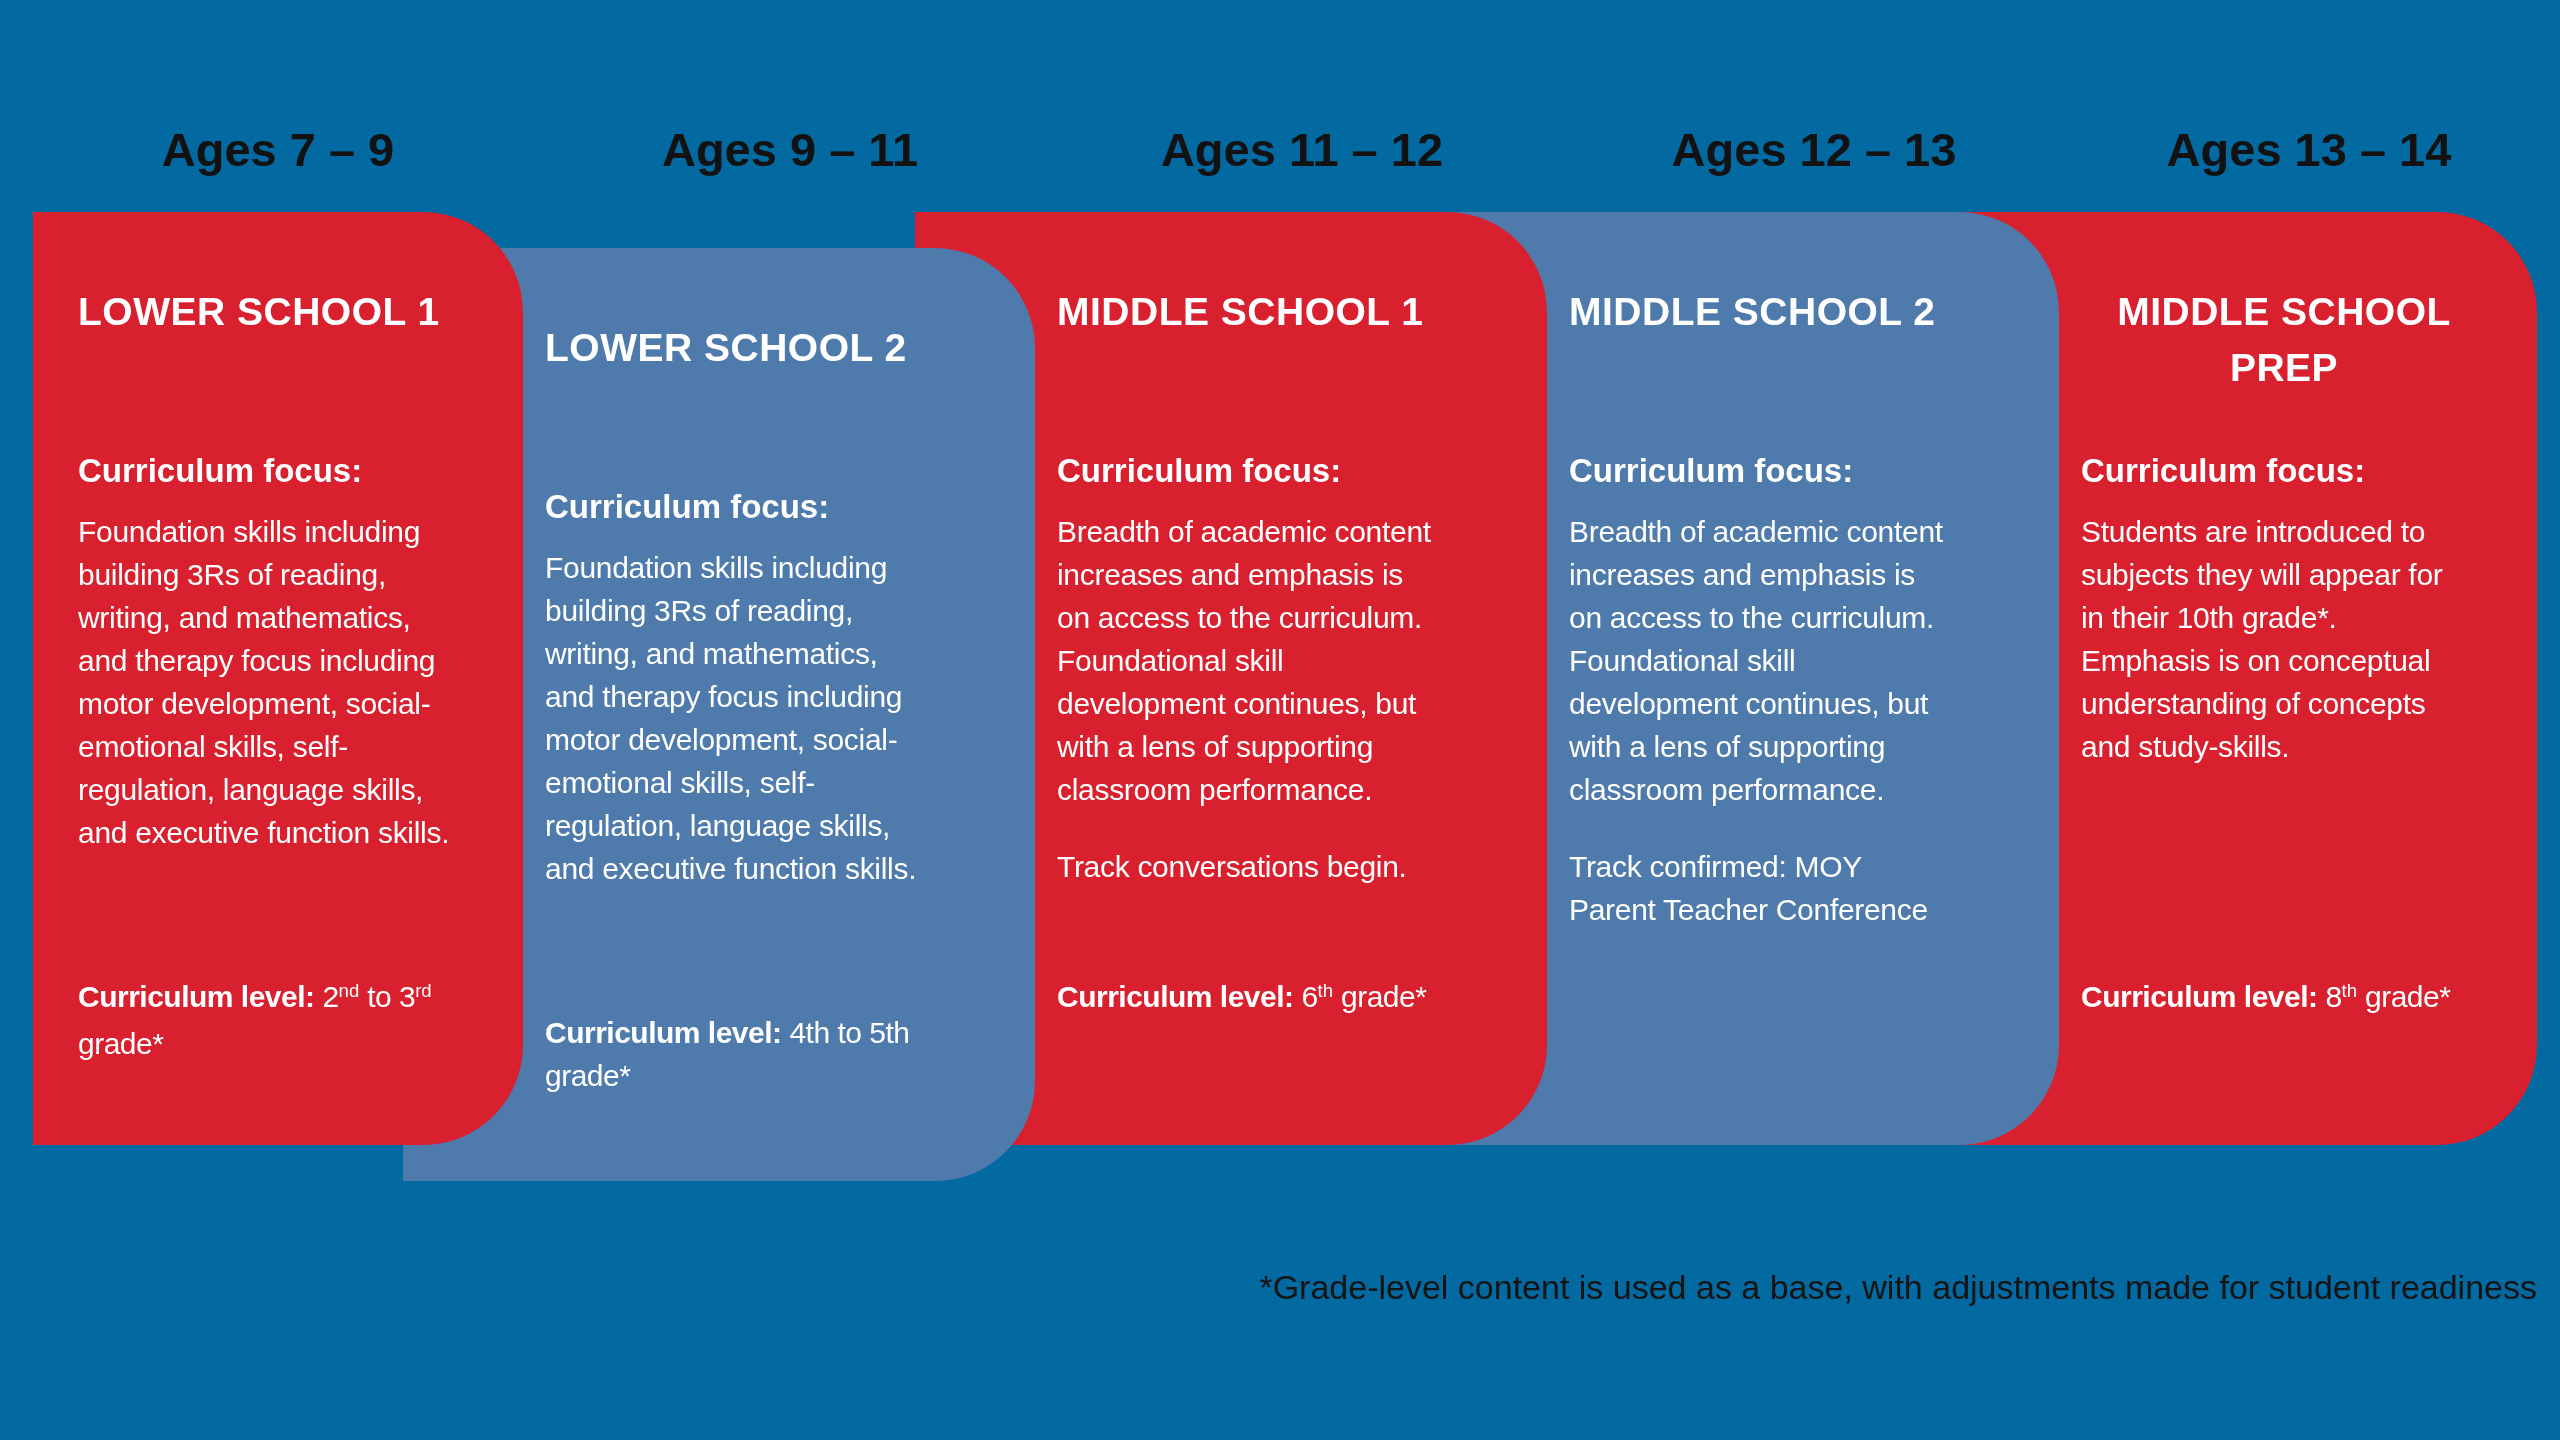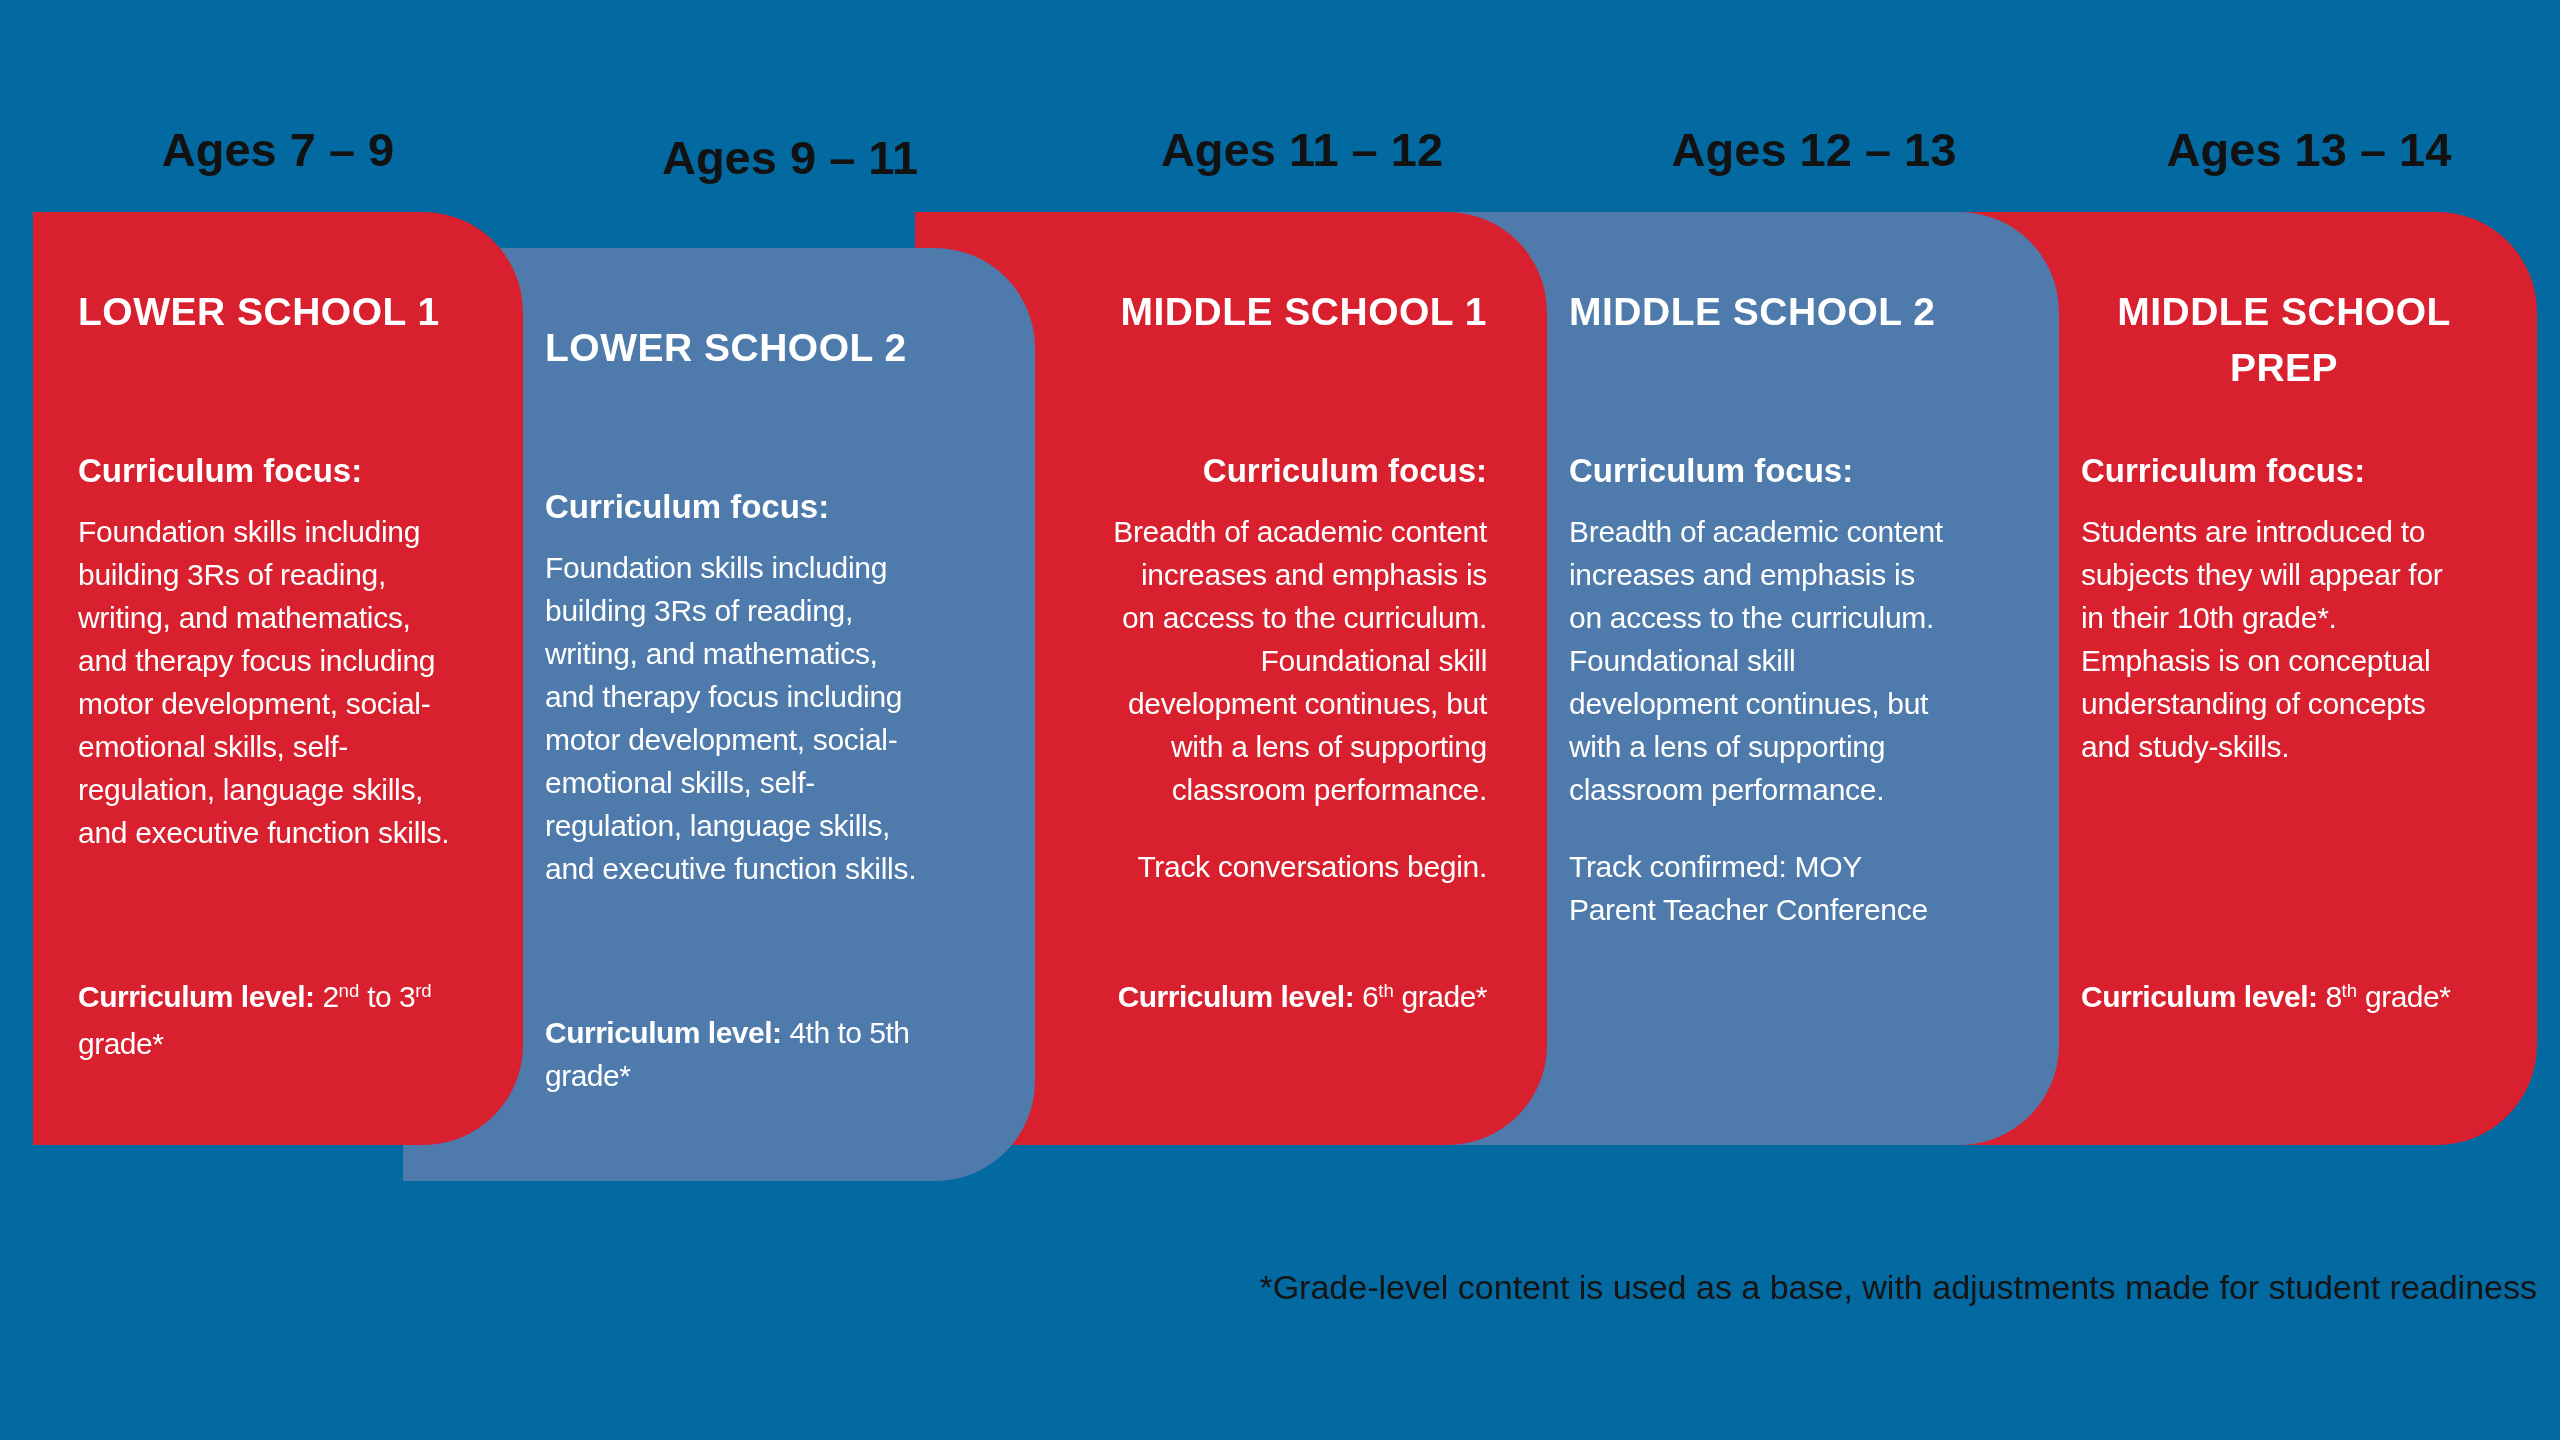--- a/index.html
+++ b/index.html
@@ -18,21 +18,21 @@
   .age-header:nth-of-type(4){left:1558px;}
   .age-header:nth-of-type(5){left:2053px;}
   
   .card{
     position:absolute;top:212px;height:933px;
     border-radius:0 100px 100px 0;
     color:#ffffff;
   }
   .card.c0{left:33px;  width:490px;z-index:50;}
   .card.c1{left:403px; width:632px;z-index:40;}
-  .card.c2{left:915px; width:632px;z-index:30;text-align:right;}
+  .card.c2{left:915px; width:632px;z-index:30;}
   .card.c3{left:1427px;width:632px;z-index:20;}
   .card.c4{left:1939px;width:598px;z-index:10;}
   .card .title,.card .focus-label,.card .body,.card .track,.card .level{
     position:absolute;left:142px;right:60px;margin:0;
   }
   .card.c0 .title,.card.c0 .focus-label,.card.c0 .body,.card.c0 .track,.card.c0 .level{
     left:45px;right:15px;
   }
   .card.c4 .title{left:142px;right:50px;text-align:center;white-space:normal;}
   .title{
@@ -58,21 +58,21 @@
     position:absolute;top:1268px;right:23px;
     font-size:34px;color:#141414;letter-spacing:0px;white-space:pre;
   }
 </style>
 </head>
 <body>
 
 <div class="canvas">
 
   <div class="age-header" style="color: rgb(18, 18, 18);">Ages 7 – 9</div>
-  <div class="age-header" style="color: rgb(18, 18, 18); margin-top: 8px;">Ages 9 – 11</div>
+  <div class="age-header" style="color: rgb(18, 18, 18);">Ages 9 – 11</div>
   <div class="age-header" style="color: rgb(18, 18, 18);">Ages 11 – 12</div>
   <div class="age-header" style="color: rgb(18, 18, 18);">Ages 12 – 13</div>
   <div class="age-header" style="color: rgb(18, 18, 18);">Ages 13 – 14</div>
 
   <section class="card c0" style="background: rgb(217, 32, 46); color: rgb(255, 255, 255);">
     <h2 class="title">LOWER SCHOOL 1</h2>
     <div class="focus-label">Curriculum focus:</div>
     <p class="body">Foundation skills including
 building 3Rs of reading,
 writing, and mathematics,

